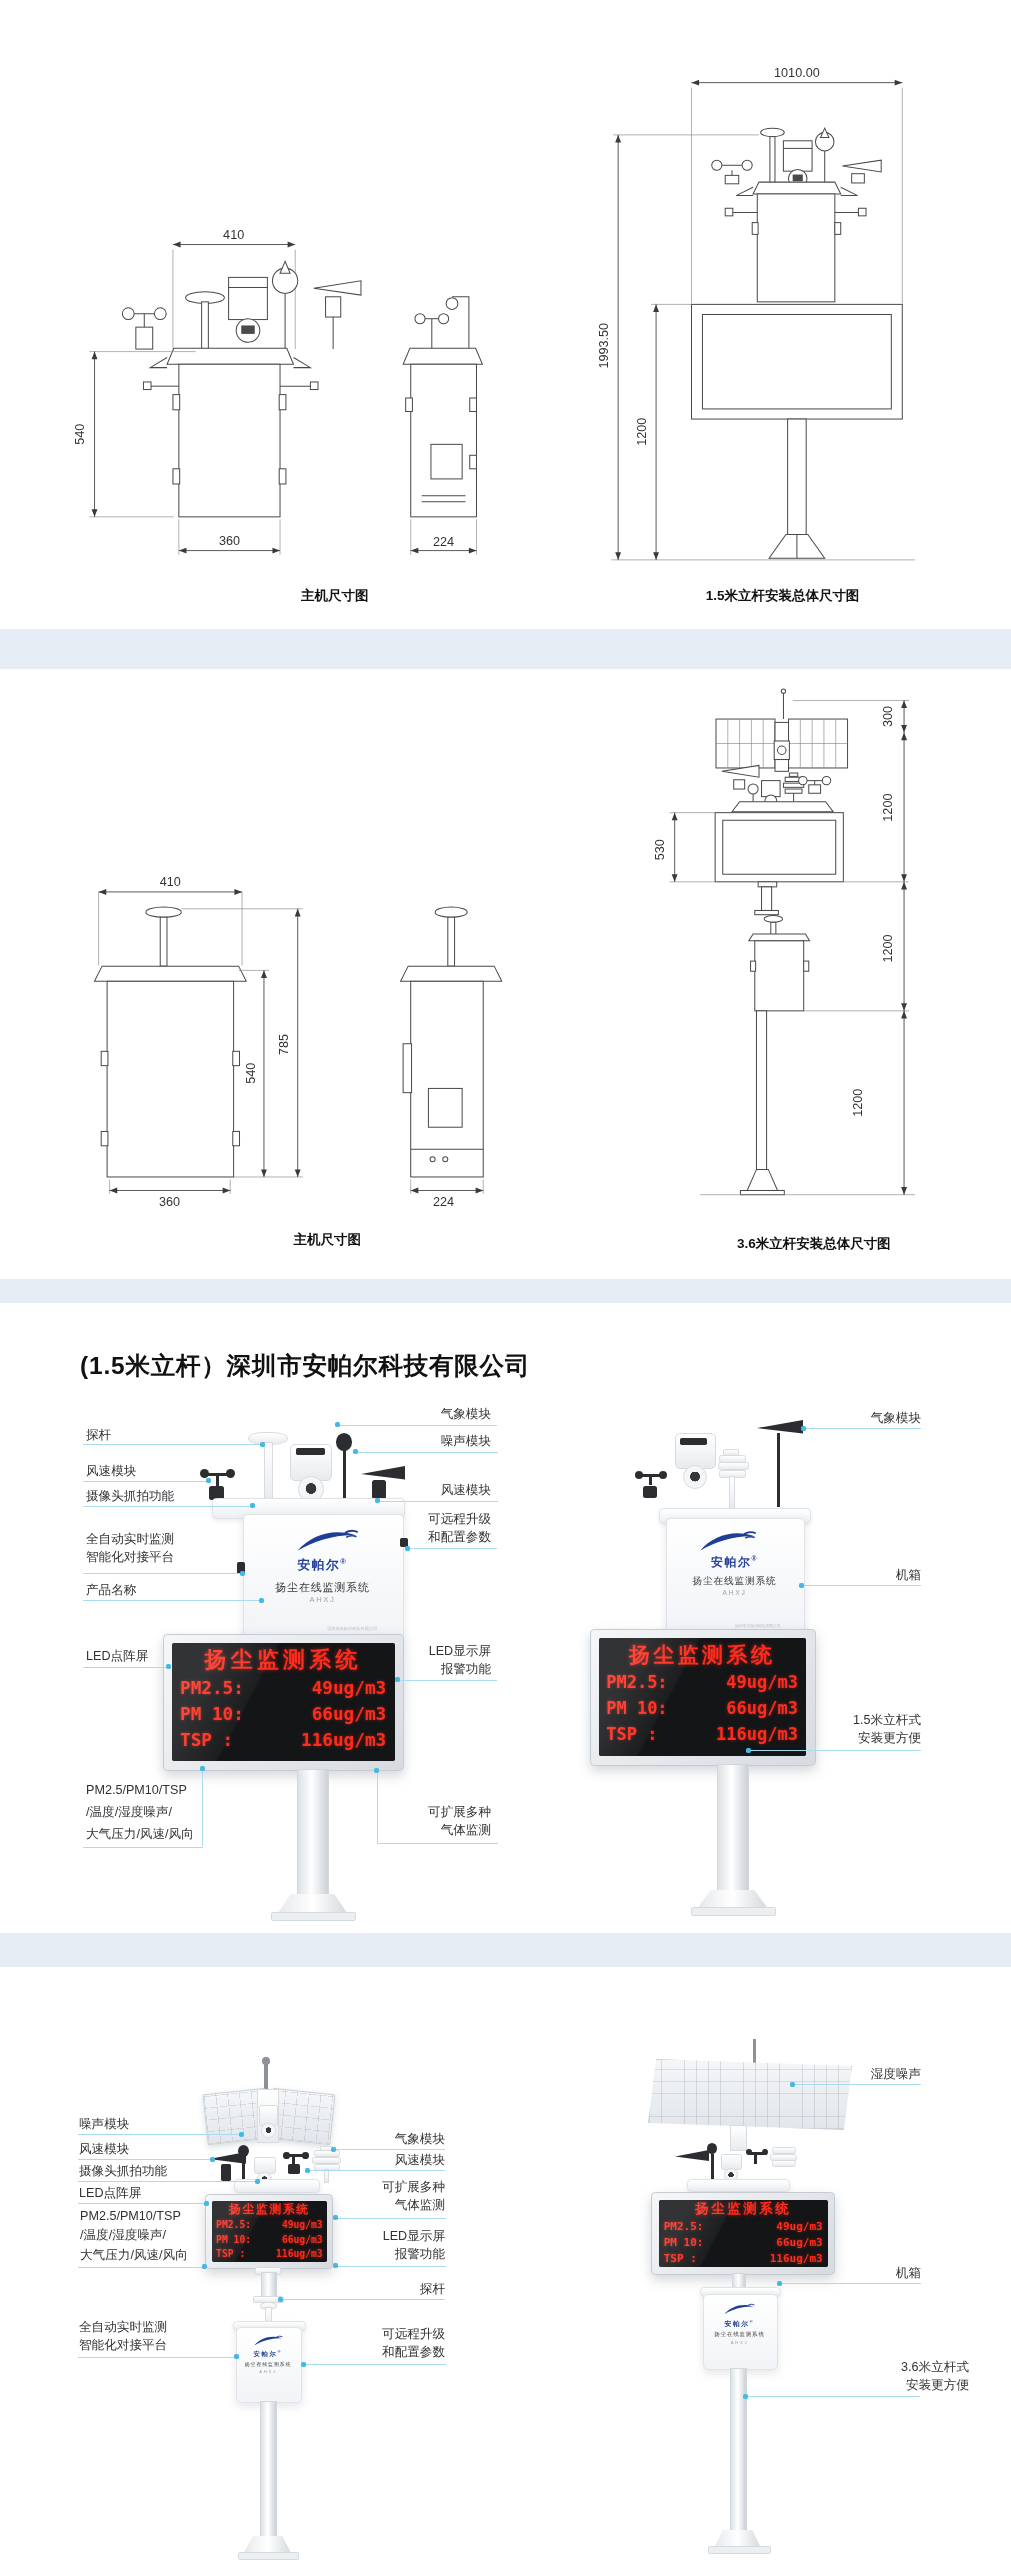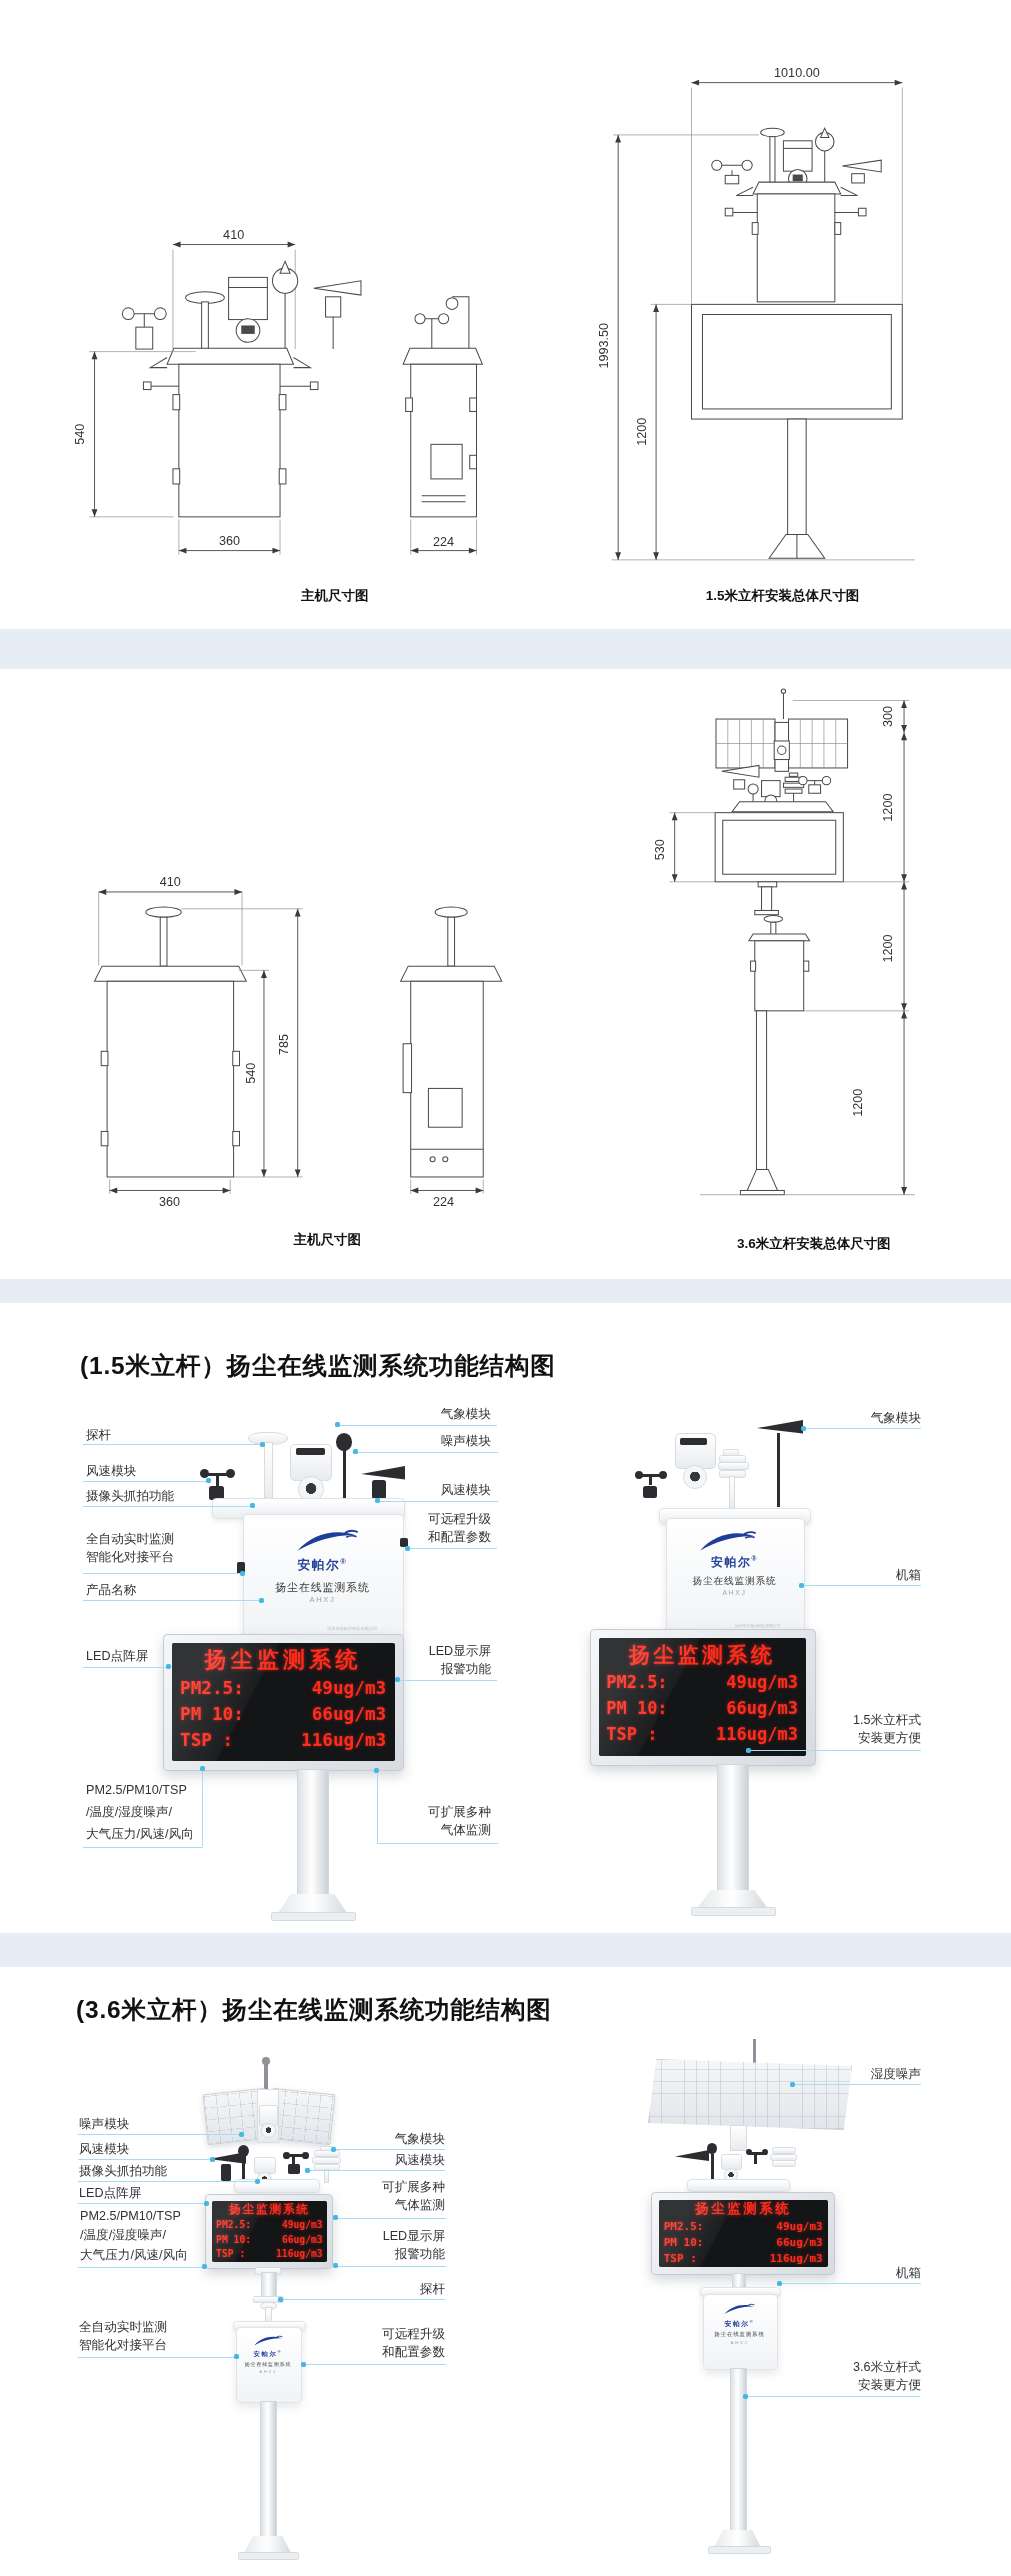--- a/index.html
+++ b/index.html
@@ -288,21 +288,21 @@
       <line class="dim" x1="1072" y1="251" x2="1072" y2="404" marker-start="url(#mC)" marker-end="url(#mD)"></line>
       <text transform="rotate(-90 1058 330)" x="1058" y="330" text-anchor="middle">1200</text>
       <line class="dim" x1="1072" y1="404" x2="1072" y2="622" marker-start="url(#mC)" marker-end="url(#mD)"></line>
       <text transform="rotate(-90 1022 513)" x="1022" y="513" text-anchor="middle">1200</text>
     </g>
     <text class="capt" x="965" y="685" text-anchor="middle">3.6米立杆安装总体尺寸图</text>
   </svg>
 
   <div class="band" style="top:1279px;height:23.6px"></div>
 
-  <div class="stitle b" style="left:80px;top:1349px">(1.5米立杆）扬尘在线监测系统功能结构图</div>
+  <div class="stitle b" style="left:80px;top:1349px">(1.5米立杆）深圳市安帕尔科技有限公司</div>
 
   <div>
     <div class="blk ball" style="left:200px;top:1469px;width:9.3px;height:9.3px"></div>
     <div class="blk ball" style="left:226px;top:1469px;width:9.3px;height:9.3px"></div>
     <div class="blk" style="left:202px;top:1473px;width:30px;height:2.5px"></div>
     <div class="blk" style="left:216px;top:1476px;width:2.5px;height:10px"></div>
     <div class="blk" style="left:209px;top:1486px;width:15px;height:13.5px;border-radius:2.5px"></div>
     <div class="wht cap" style="left:248px;top:1432px;width:38px;height:11px"></div>
     <div class="wht" style="left:264px;top:1442px;width:6.7px;height:57px"></div>
     <div class="wht" style="left:290px;top:1444px;width:40px;height:35px;border-radius:5px"></div>
@@ -446,21 +446,20 @@
     <div class="cd" style="left:801px;top:1426px"></div>
   <div class="ct r" style="left:835px;top:1567px;width:86px">机箱</div>
   <div class="cl" style="left:801px;top:1585px;width:120px"></div>
     <div class="cd" style="left:799px;top:1583px"></div>
   <div class="ct r" style="left:835px;top:1712px;width:86px"><span>1.5米立杆式</span><br><span>安装更方便</span></div>
   <div class="cl" style="left:749px;top:1750px;width:172px"></div>
     <div class="cd" style="left:746px;top:1748px"></div>
 
   <div class="band" style="top:1933px;height:34px"></div>
 
-  <div class="stitle b" style="left:76px;top:1993px">(3.6米立杆）扬尘在线监测系统功能结构图</div>
 
   <div>
     <div class="blk" style="left:264px;top:2062px;width:4.2px;height:29px;background:#8d9298"></div>
     <div class="blk ball" style="left:262px;top:2057px;width:7.6px;height:7.6px;background:#8d9298"></div>
     <div class="panel" style="left:205px;top:2091px;width:61px;height:49px;transform:rotate(-6deg)"></div>
     <div class="panel" style="left:270px;top:2091px;width:61px;height:49px;transform:rotate(6deg)"></div>
     <div class="wht" style="left:257px;top:2089px;width:20px;height:52px"></div>
     <div class="wht" style="left:259px;top:2105px;width:17px;height:18.6px;border-radius:2.5px"></div>
     <div class="dome" style="left:261px;top:2123px;width:12.6px;height:12.6px"></div>
     <div class="blk blade" style="left:209px;top:2152px;width:37px;height:11.8px"></div>
@@ -604,18 +603,18 @@
     <div class="bas" style="left:713px;top:2530px;width:49px;height:20px"></div>
     <div class="plt" style="left:708px;top:2546px;width:61px;height:5.9px"></div>
   </div>
 
   <div class="ct r" style="left:835px;top:2066px;width:86px">湿度噪声</div>
   <div class="cl" style="left:793px;top:2084px;width:128px"></div>
     <div class="cd" style="left:790px;top:2082px"></div>
   <div class="ct r" style="left:835px;top:2265px;width:86px">机箱</div>
   <div class="cl" style="left:780px;top:2283px;width:141px"></div>
     <div class="cd" style="left:777px;top:2281px"></div>
-  <div class="ct r" style="left:835px;top:2359px;width:86px"><span>3.6米立杆式</span><br><span>安装更方便</span></div>
+  <div class="ct r" style="left:883px;top:2359px;width:86px"><span>3.6米立杆式</span><br><span>安装更方便</span></div>
   <div class="cl" style="left:745px;top:2396px;width:175px"></div>
     <div class="cd" style="left:743px;top:2394px"></div>
 
 </div>
 
 
 </body></html>

